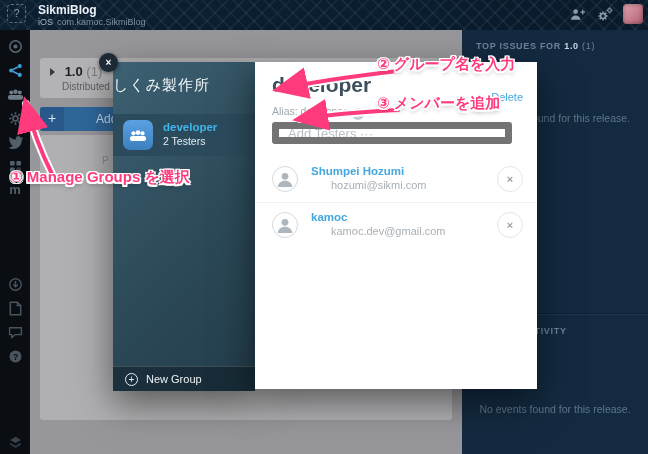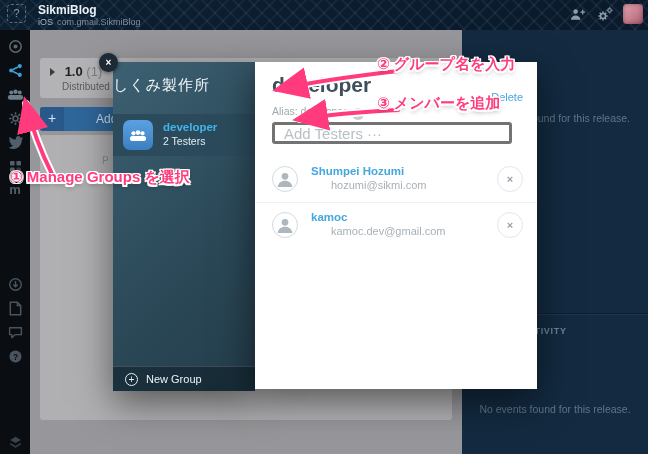--- a/index.html
+++ b/index.html
@@ -65,22 +65,22 @@
     line-height:11px; text-align:center; margin-left:12px; }
   .ng-lbl { color:#eef3f6; font-size:11px; margin-left:8px; }
 
   .mright { position:absolute; left:255px; top:62px; width:282px; height:327px; background:#ffffff; z-index:10;
     box-shadow:0 12px 34px rgba(0,0,0,.5); }
   .dtitle { position:absolute; left:17px; top:11px; font-size:21px; font-weight:bold; color:#3d4f5c; }
   .delete { position:absolute; right:14px; top:29px; font-size:11px; color:#45a7dd; cursor:pointer;margin-left:24px; }
   .alias { position:absolute; left:17px; top:43px; font-size:10.5px; color:#9fa9b0; }
   .qcirc { display:inline-block; width:12px; height:12px; border-radius:50%; background:#c3ccd2; color:#fff;
     font-size:9px; text-align:center; line-height:12px; margin-left:5px; vertical-align:-2px; cursor:pointer; }
-  .addinput { position:absolute; left:17px; top:60px; width:240px; height:22px; border:3px solid #737373; border-radius:3px;
-    font-size:15px; color:#6b7680; padding-left:9px; outline:none; font-family:inherit; background:#fff; }
+  .addinput { position:absolute; left:17px; top:60px; width:240px; height:22px; border:7px solid #737373; border-radius:3px;
+    font-size:13px; color:#6b7680; padding-left:9px; outline:none; font-family:inherit; background:#fff; }
   .addinput::placeholder { color:#b8c0c6; }
   .trow { position:absolute; left:0; width:282px; height:45px; }
   .trow.r2 { border-top:1px solid #eef1f3; }
   .tav { position:absolute; left:17px; top:9px; width:26px; height:26px; border-radius:50%; border:1px solid #d3dade;
     background:#fff; display:flex; align-items:center; justify-content:center; overflow:hidden; }
   .tname { position:absolute; left:56px; top:8px; font-size:11.5px; font-weight:bold; color:#45a7dd; }
   .temail { position:absolute; left:56px; top:22px; font-size:11px; color:#a8b0b6;padding-left:20px; }
   .xbtn { position:absolute; right:14px; top:9px; width:26px; height:26px; border-radius:50%; border:1px solid #e3e7ea;
     background:#fff; color:#99a2a9; font-size:11px; font-weight:bold; text-align:center; line-height:24px; cursor:pointer; }
 
@@ -111,31 +111,36 @@
     <div class="add-btn">
       <span class="plus">+</span>
       <span class="lbl">Add Tester</span>
     </div>
     <div class="card card2">
       <span class="frag">P</span>
     </div>
   </div>
 
   <div class="rpanel">
+    <div class="rp-h" style="top:11px">
+      <span>TOP ISSUES FOR</span>
+      <span class="ver">1.0</span>
+      <span class="cnt">(1)</span>
+    </div>
     <div class="rp-empty" style="top:82px">No issues found for this release.</div>
     <div class="rp-div"></div>
     <div class="rp-h" style="top:296px">RECENT ACTIVITY</div>
     <div class="rp-empty" style="top:373px">No events found for this release.</div>
   </div>
 
   <div class="topbar">
     <div class="app-icon">?</div>
     <div class="tb-title">SikmiBlog</div>
     <div class="tb-sub">
-      <span class="plat">iOS</span><span>com.gmail.SikmiBlog</span>
+      <span class="plat">iOS</span><span>com.kamoc.SikmiBlog</span>
     </div>
     <div class="tb-right">
       <span class="tb-ic">
         <svg width="16" height="14" viewBox="0 0 17 14">
             <circle cx="6" cy="4.4" r="2.5" fill="#8b9cab"></circle>
             <path d="M1 13c0-2.8 2.2-4.5 5-4.5s5 1.7 5 4.5z" fill="#8b9cab"></path>
             <path d="M13.5 2.5v5M11 5h5" stroke="#8b9cab" stroke-width="1.4" fill="none"></path>
           </svg>
       </span>
       <span class="tb-ic">

